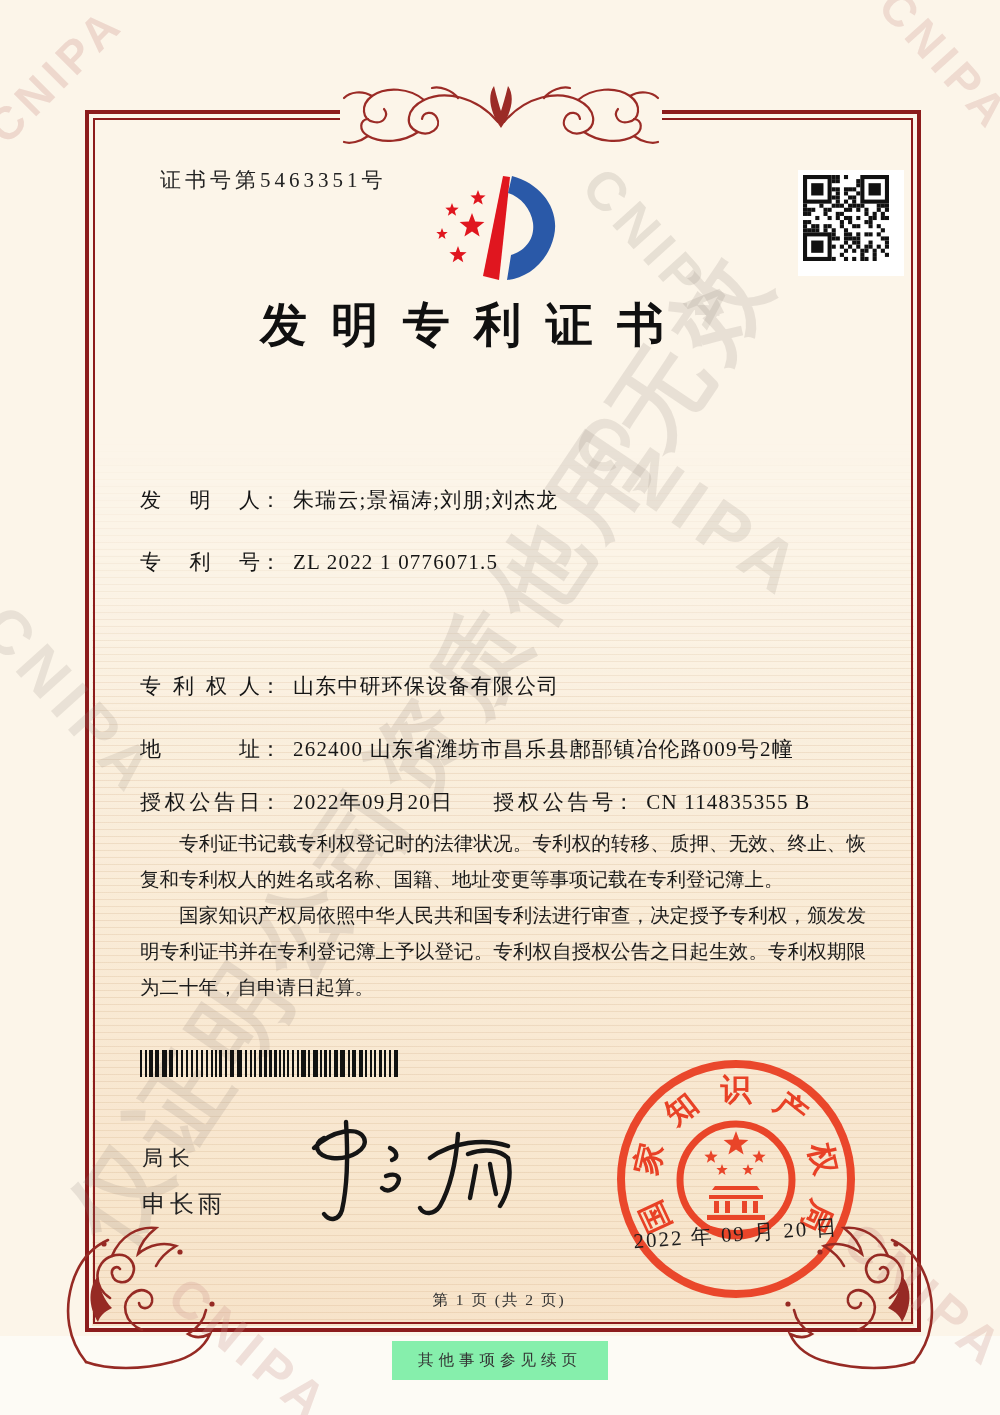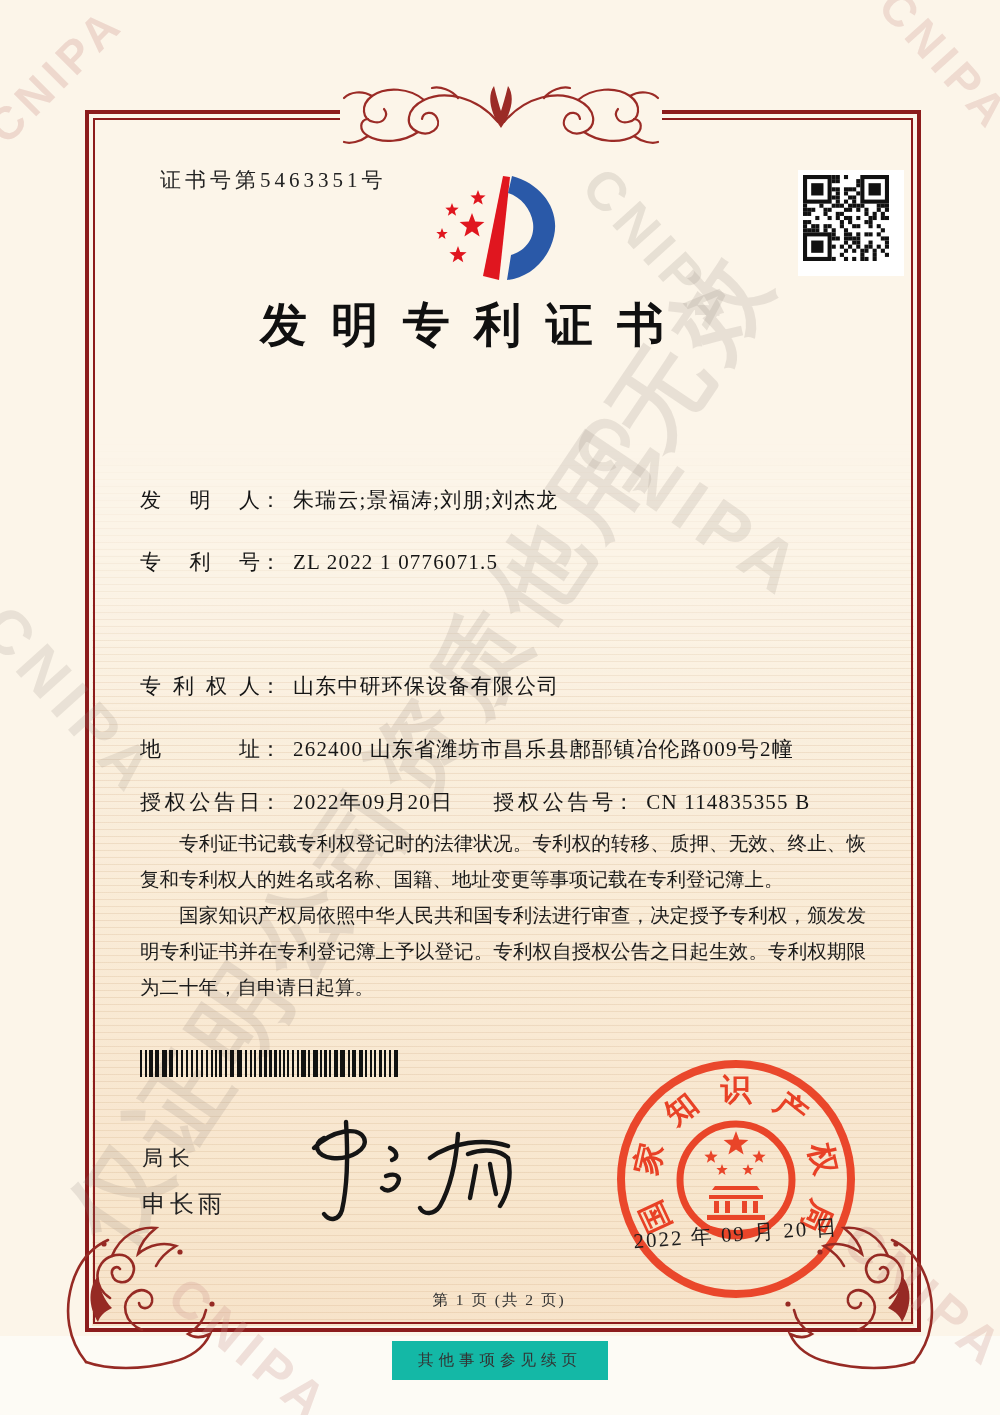--- a/index.html
+++ b/index.html
@@ -39,21 +39,21 @@
   .pair2{margin-left:40px;}
   .paras{position:absolute;left:140px;top:826px;width:726px;font-size:19.5px;line-height:36px;text-align:justify;color:#1b1b1b;}
   .paras p{margin:0;text-indent:2em;}
   .barcode{position:absolute;left:140px;top:1050px;width:262px;height:27px;}
   .signer-title{position:absolute;left:142px;top:1144px;font-size:21px;color:#222;letter-spacing:6px;}
   .signer-name{position:absolute;left:142px;top:1188px;font-size:24px;color:#222;letter-spacing:4px;}
   .signature{position:absolute;left:262px;top:1114px;width:268px;height:124px;}
   .seal{position:absolute;left:613px;top:1056px;width:246px;height:246px;}
   .seal-date{position:absolute;left:608px;top:1220px;width:256px;text-align:center;font-size:21px;letter-spacing:2px;color:#1d1d1d;transform:rotate(-4deg);}
   .pageinfo{position:absolute;left:85px;width:828px;top:1290px;text-align:center;font-size:15.5px;letter-spacing:2px;color:#333;}
-  .footer-note{position:absolute;left:50%;transform:translateX(-50%);top:1341px;background:#14b8a6;padding:9px 26px;font-size:15.5px;letter-spacing:5px;color:#333;z-index:4;}
+  .footer-note{position:absolute;left:50%;transform:translateX(-50%);top:1341px;background:#86efac;padding:9px 26px;font-size:15.5px;letter-spacing:5px;color:#333;z-index:4;}
   .top-ornament{position:absolute;left:340px;top:82px;width:322px;height:68px;background:var(--page-cream,#fcf5e9);z-index:4;}
   .corner-orn{position:absolute;width:176px;height:176px;z-index:4;}
   .corner-bl{left:52px;top:1200px;}
   .corner-br{left:772px;top:1200px;}
 </style>
 </head>
 <body>
 
 <div class="page">
 

